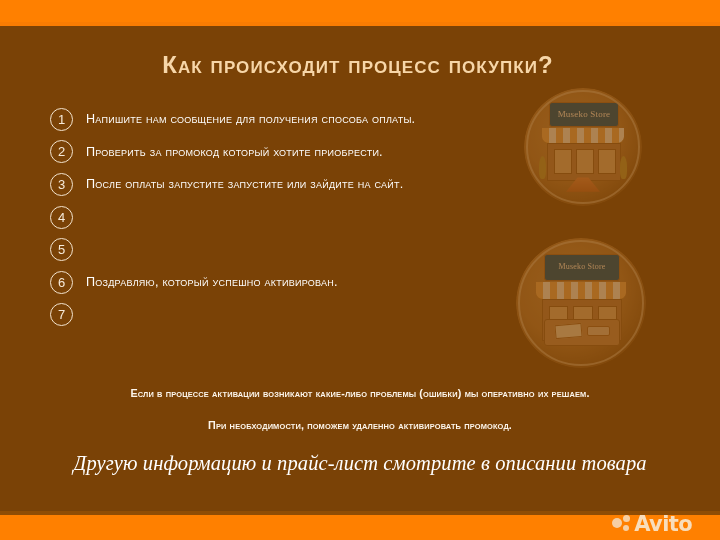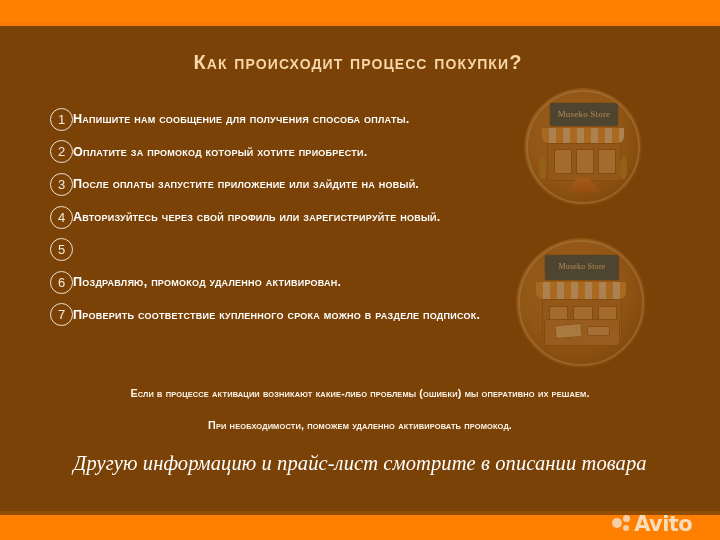--- a/index.html
+++ b/index.html
@@ -203,21 +203,21 @@
 
   
   .title {
     position: absolute;
     left: 0;
     top: 51px;
     width: 716px;
     text-align: center;
     font-family: "Liberation Sans", sans-serif;
     font-weight: bold;
-    font-size: 20px;
+    font-size: 24px;
     font-variant: small-caps;
     letter-spacing: 1.1px;
     color: #f7d6a8;
     white-space: nowrap;
   }
 
   
   .steps {
     position: absolute;
     left: 50px;
@@ -239,22 +239,23 @@
     color: #f6ead9;
     font-family: "Liberation Sans", sans-serif;
     font-size: 13px;
     font-weight: normal;
     display: flex;
     align-items: center;
     justify-content: center;
     box-sizing: border-box;
   }
   .step-text {
+    margin-left: 13px;
     font-family: "Liberation Sans", sans-serif;
-    font-weight: bold;
+    font-weight: normal;
     font-size: 12.6px;
     font-variant: small-caps;
     letter-spacing: .25px;
     color: #ffffff;
     white-space: nowrap;
   }
 
   
   .notes {
     position: absolute;
@@ -375,45 +376,43 @@
 
   <div class="steps">
 
     <div class="step">
       <div class="step-badge">1</div>
       <div class="step-text">Напишите нам сообщение для получения способа оплаты.</div>
     </div>
 
     <div class="step">
       <div class="step-badge">2</div>
-      <div class="step-text">Оплатите за промокод который хотите приобрести.</div>
+      <div class="step-text">Проверить за промокод который хотите приобрести.</div>
     </div>
 
     <div class="step">
       <div class="step-badge">3</div>
-      <div class="step-text">После оплаты запустите приложение или зайдите на новый.</div>
+      <div class="step-text">После оплаты запустите запустите или зайдите на сайт.</div>
     </div>
 
     <div class="step">
       <div class="step-badge">4</div>
-      <div class="step-text">Авторизуйтесь через свой профиль или зарегистрируйте новый.</div>
     </div>
 
     <div class="step">
       <div class="step-badge">5</div>
     </div>
 
     <div class="step">
       <div class="step-badge">6</div>
-      <div class="step-text">Поздравляю, промокод удаленно активирован.</div>
+      <div class="step-text">Поздравляю, который успешно активирован.</div>
     </div>
 
     <div class="step">
       <div class="step-badge">7</div>
-      <div class="step-text">Проверить соответствие купленного срока можно в разделе подписок.</div>
     </div>
 
   </div>
 
   <div class="notes">
     <div class="note n1">Если в процессе активации возникают какие-либо проблемы (ошибки) мы оперативно их решаем.</div>
     <div class="note n2">При необходимости, поможем удаленно активировать промокод.</div>
   </div>
 
   <div class="closing">Другую информацию и прайс-лист смотрите в описании товара</div>

